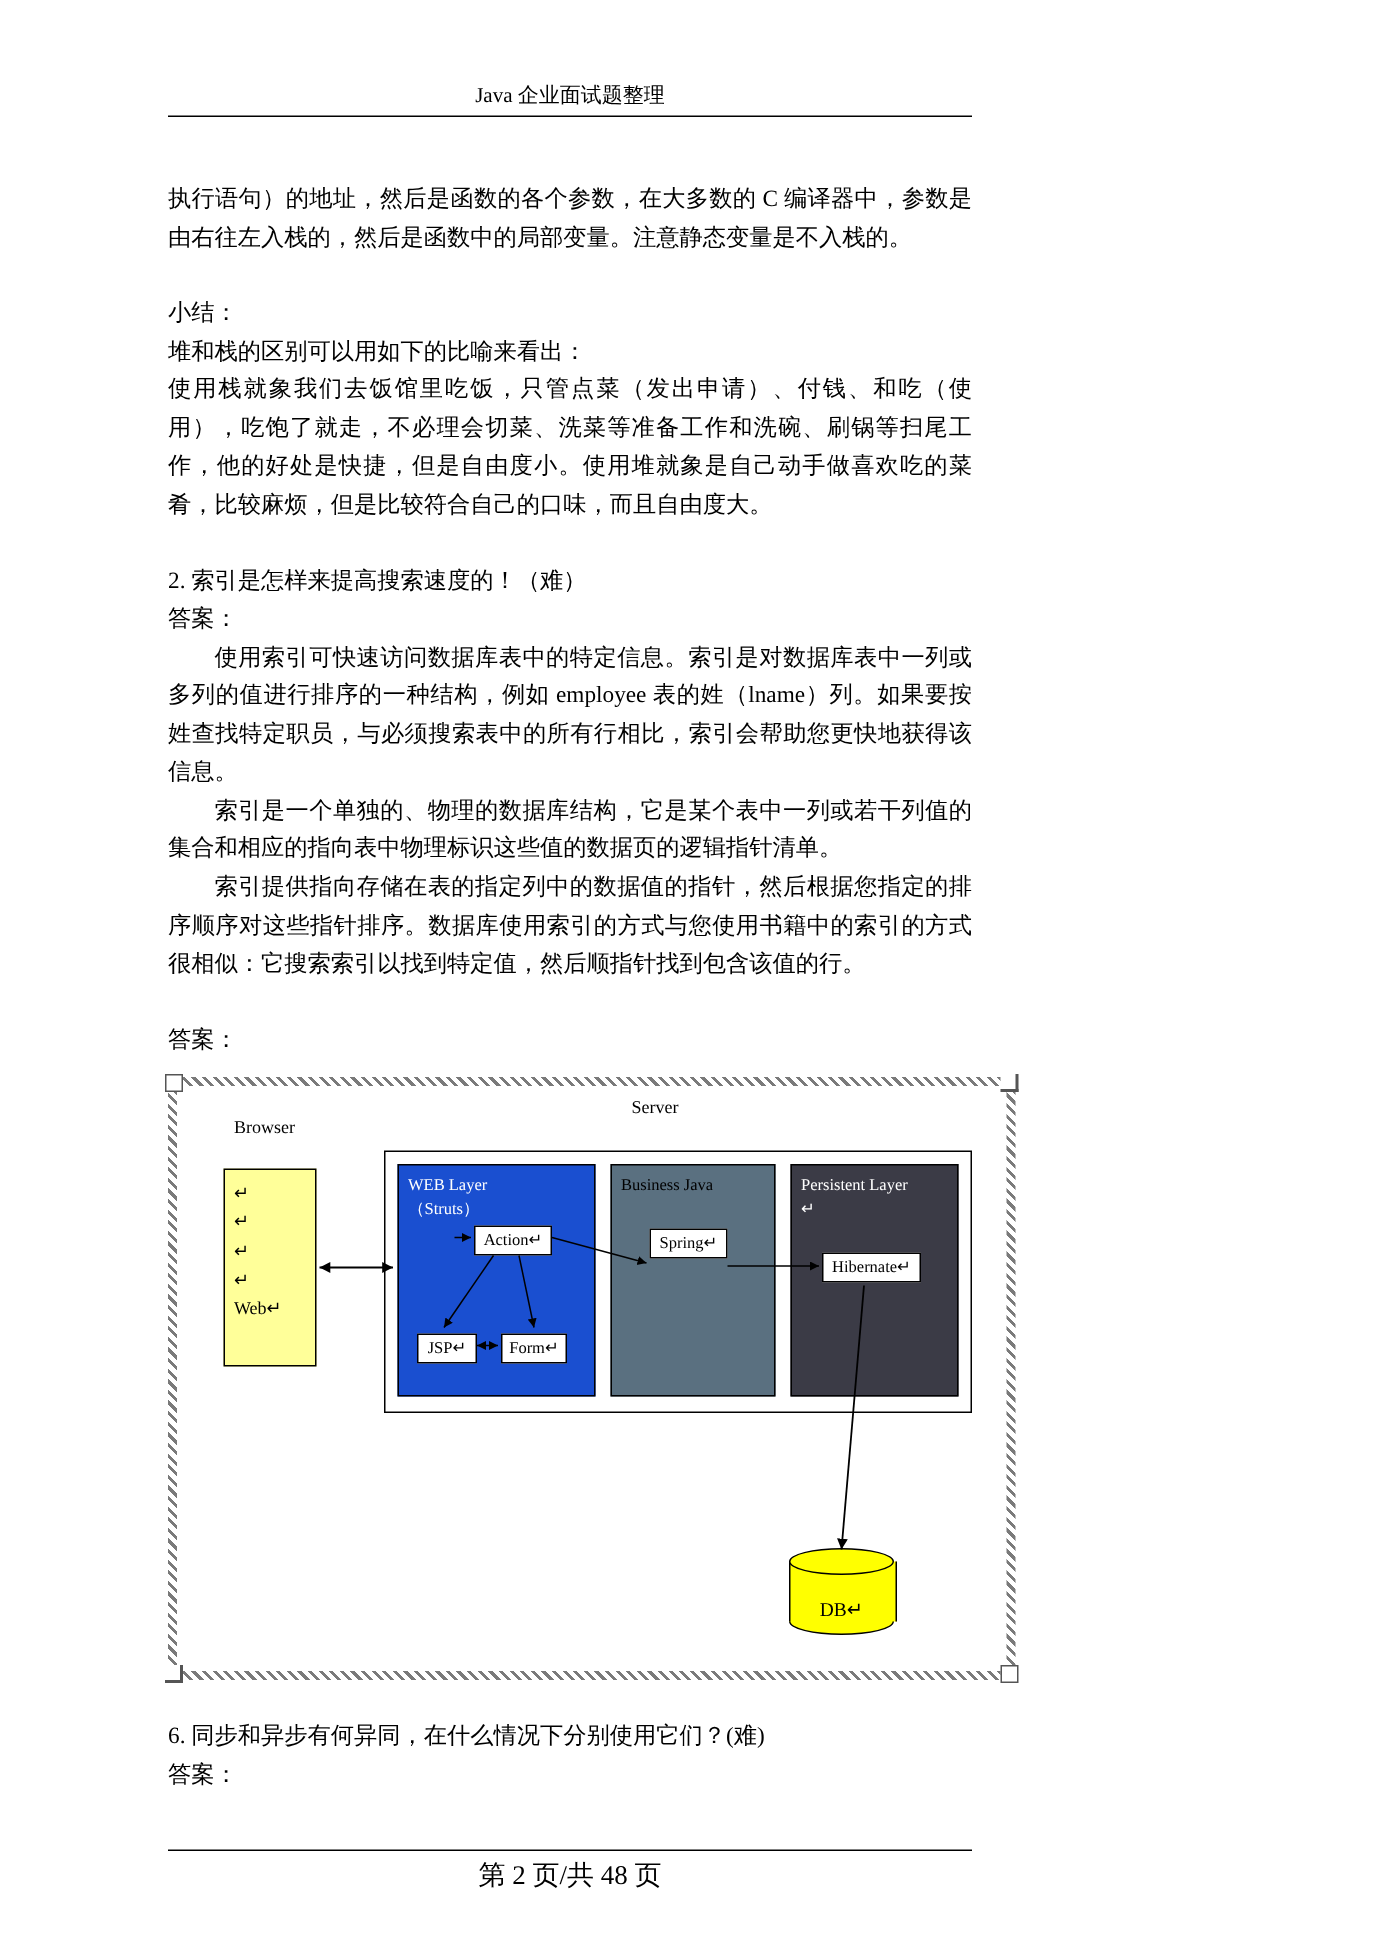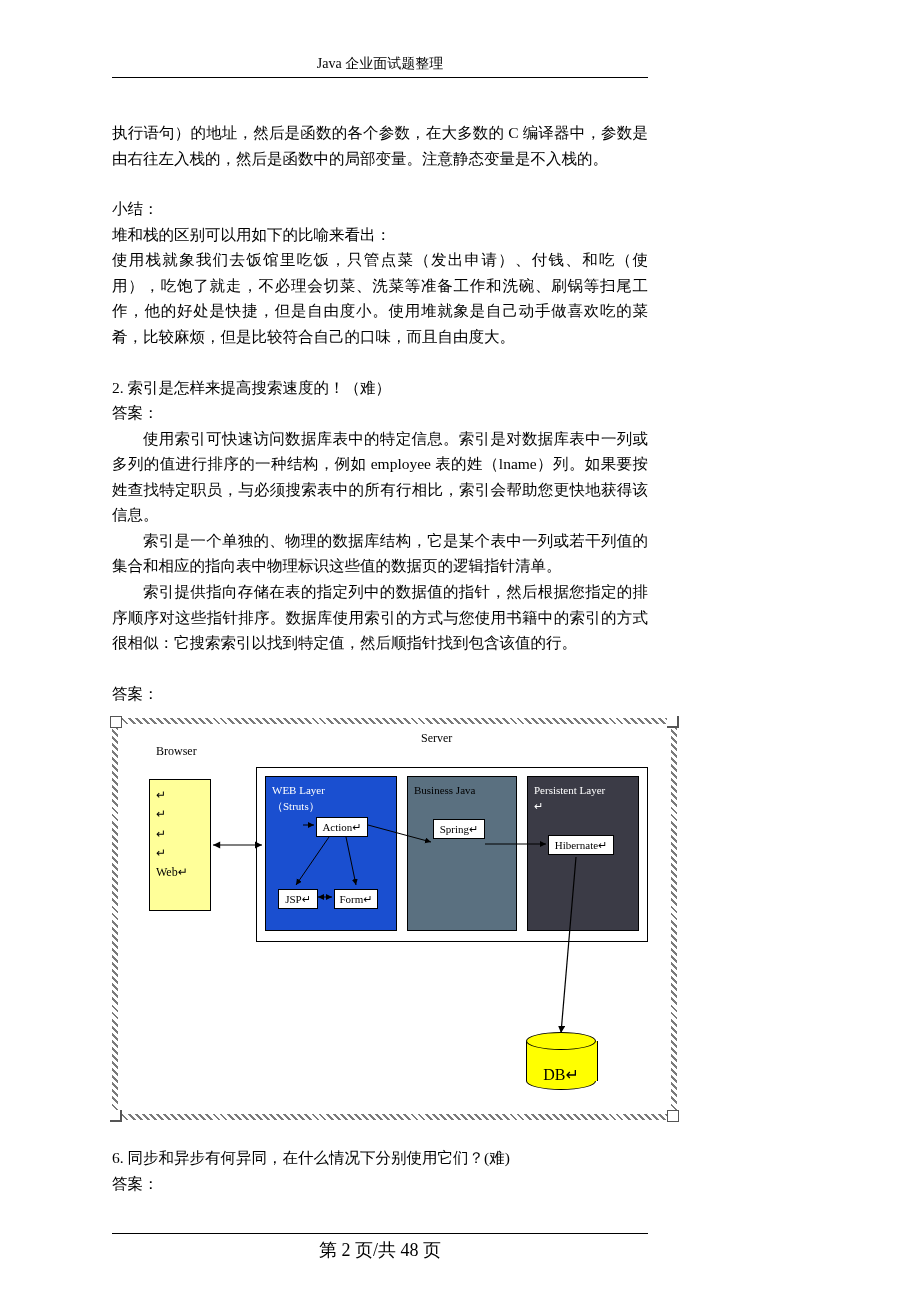--- a/index.html
+++ b/index.html
@@ -117,21 +117,21 @@
     position:absolute; left:0; top:0; width:70px; height:18px;
     background:#ffff00; border:1px solid #000; border-radius:50%;
     box-sizing:border-box;
   }
   .db-bot {
     position:absolute; left:0; top:40px; width:70px; height:18px;
     background:#ffff00; border:1px solid #000; border-radius:50%;
     box-sizing:border-box;
   }
   .db-label{
-    position:absolute; left:0; right:0; top:30px; text-align:center; font-size:16px;
+    position:absolute; left:0; right:0; top:30px; text-align:center; font-size:13px;
   }
 
   svg.arrows { position:absolute; left:0; top:0; width:100%; height:100%; pointer-events:none; }
 </style>
 </head>
 <body>
 
 <div class="page">
 
   <div class="header">

